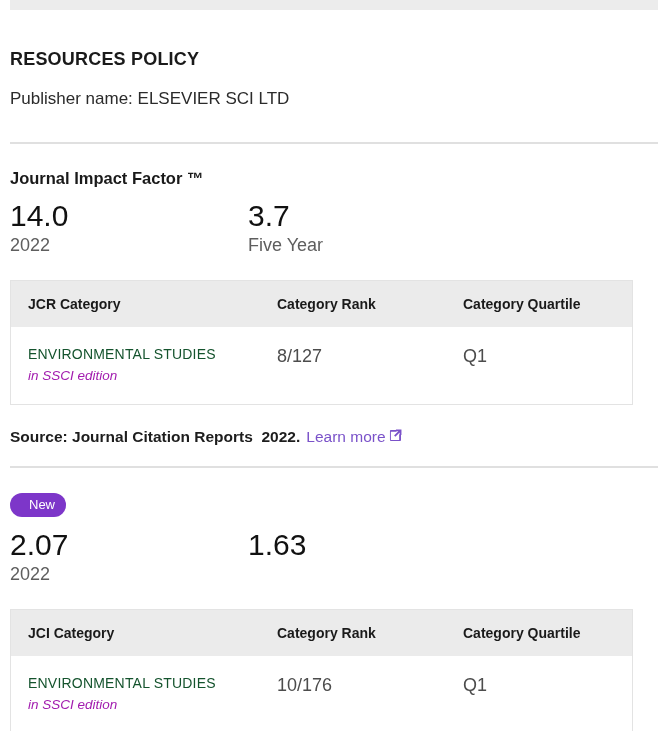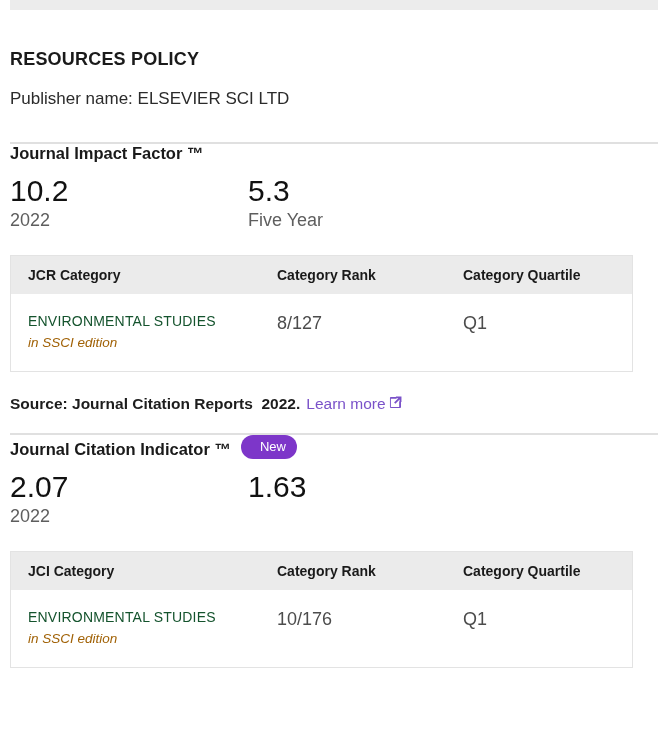--- a/index.html
+++ b/index.html
@@ -46,22 +46,23 @@
     margin-top: 33px;
     height: 2px;
     background: #e0e0e0;
   }
   .divider-2 {
     margin-top: 20px;
     height: 2px;
     background: #e0e0e0;
   }
   .section-heading-row {
+    margin-top: 25px;
     display: flex;
-    align-items: flex-end;
+    align-items: flex-start;
     gap: 10px;
   }
   .section-heading {
     font-size: 16.5px;
     font-weight: 700;
     color: #1a1a1a;
   }
   .new-badge {
     display: inline-block;
     background: #7d36c9;
@@ -94,21 +95,21 @@
     width: 623px;
     border: 1px solid #e3e3e3;
     box-sizing: border-box;
   }
   .rank-table .thead {
     display: grid;
     grid-template-columns: 249px 186px 1fr;
     background: #ebebeb;
     padding-left: 17px;
     align-items: center;
-    height: 38px;
+    height: 46px;
   }
   .rank-table .th {
     font-size: 14px;
     font-weight: 700;
     color: #1a1a1a;
   }
   .rank-table .tbody-row {
     display: grid;
     grid-template-columns: 249px 186px 1fr;
     padding: 19px 0 21px 17px;
@@ -116,21 +117,21 @@
   }
   .cell-category .cat-name {
     font-size: 14px;
     color: #14532d;
     letter-spacing: 0.2px;
   }
   .cell-category .cat-edition {
     margin-top: 6px;
     font-size: 13.5px;
     font-style: italic;
-    color: #a16207;
+    color: #a21caf;
   }
   .cell-plain {
     font-size: 18px;
     color: #4c4c4c;
   }
   .source-line {
     margin-top: 23px;
     font-size: 15.5px;
     display: flex;
     align-items: center;
@@ -168,25 +169,25 @@
 
     <div class="divider"></div>
 
     <div>
       <div class="section-heading-row">
         <div class="section-heading">Journal Impact Factor ™</div>
       </div>
 
       <div class="metrics-row">
         <div class="metric">
-          <div class="metric-value">10.2</div>
+          <div class="metric-value">14.0</div>
           <div class="metric-label">2022</div>
         </div>
         <div class="metric">
-          <div class="metric-value">5.3</div>
+          <div class="metric-value">3.7</div>
           <div class="metric-label">Five Year</div>
         </div>
       </div>
 
       <div class="rank-table">
         <div class="thead">
           <div class="th">JCR Category</div>
           <div class="th">Category Rank</div>
           <div class="th">Category Quartile</div>
         </div>
@@ -211,21 +212,20 @@
             </svg>
           </span>
         </a>
       </div>
     </div>
 
     <div class="divider-2"></div>
 
     <div>
       <div class="section-heading-row">
-        <div class="section-heading">Journal Citation Indicator ™</div>
         <span class="new-badge">New</span>
       </div>
 
       <div class="metrics-row">
         <div class="metric">
           <div class="metric-value">2.07</div>
           <div class="metric-label">2022</div>
         </div>
         <div class="metric">
           <div class="metric-value">1.63</div>

